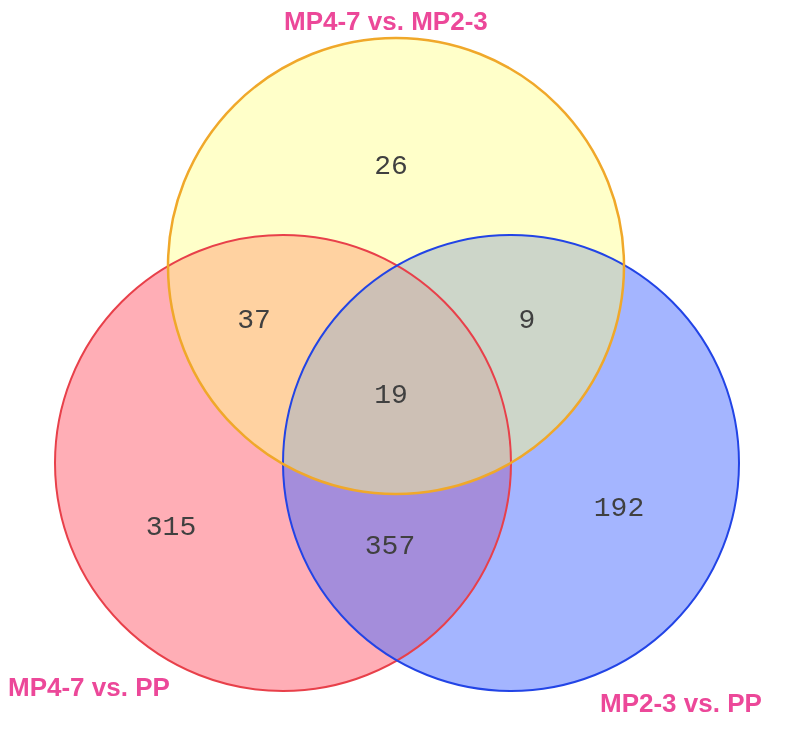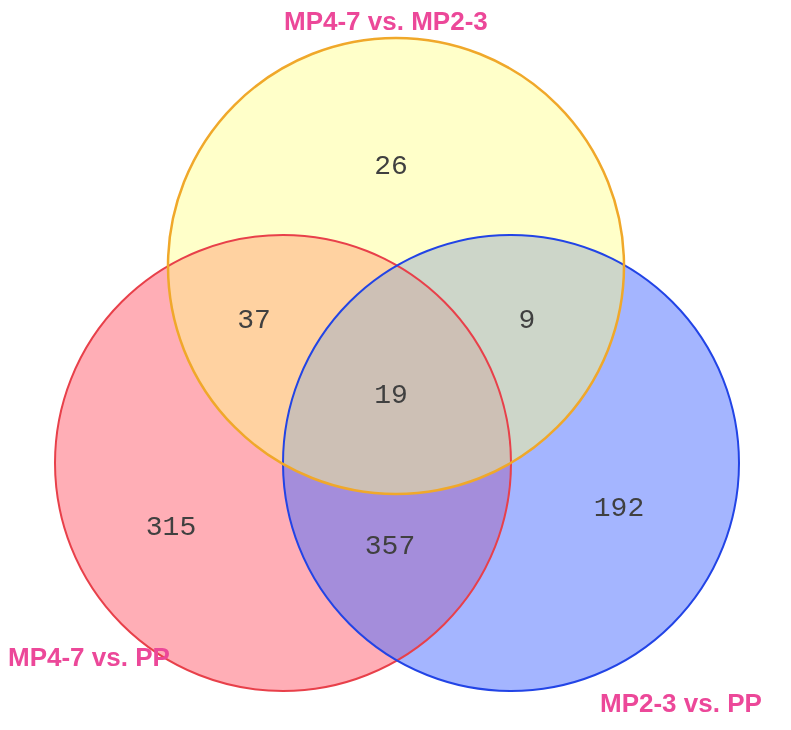--- a/index.html
+++ b/index.html
@@ -18,21 +18,21 @@
   <circle cx="511" cy="463" r="228" fill="#4a6cff" fill-opacity="0.5" stroke="none"></circle>
 
   <circle cx="396" cy="266" r="228" fill="#ffff88" fill-opacity="0.45" stroke="none"></circle>
 
   <circle cx="283" cy="463" r="228" fill="none" stroke="#e8404a" stroke-width="2"></circle>
   <circle cx="511" cy="463" r="228" fill="none" stroke="#2244e6" stroke-width="2"></circle>
   <circle cx="396" cy="266" r="228" fill="none" stroke="#f0a82a" stroke-width="2.5"></circle>
 </svg>
 
 <div class="label" style="left:284px; top:6px;">MP4-7 vs. MP2-3</div>
-<div class="label" style="left:8px; top:642px;text-align:right;">MP4-7 vs. PP</div>
+<div class="label" style="left:8px; top:672px;text-align:right;">MP4-7 vs. PP</div>
 <div class="label" style="left:600px; top:688px;">MP2-3 vs. PP</div>
 
 <div class="count" style="left:391px; top:166px;">26</div>
 <div class="count" style="left:254px; top:320px;">37</div>
 <div class="count" style="left:527px; top:320px;">9</div>
 <div class="count" style="left:391px; top:395px;">19</div>
 <div class="count" style="left:162px; top:527px;margin-left:9px;">315</div>
 <div class="count" style="left:619px; top:508px;text-align:center;">192</div>
 <div class="count" style="left:390px; top:546px;">357</div>
 

